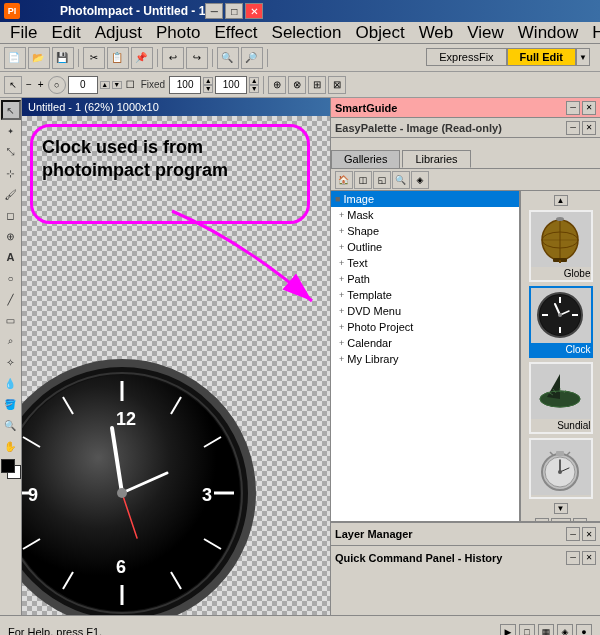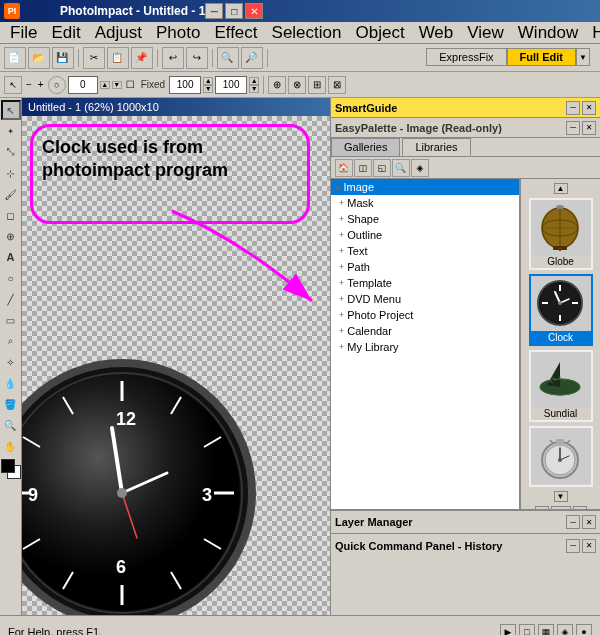--- a/index.html
+++ b/index.html
@@ -187,21 +187,21 @@
     .right-panel {
       width: 270px;
       background: #d4d0c8;
       border-left: 1px solid #888;
       display: flex;
       flex-direction: column;
     }
 
     
     .smartguide-bar {
-      background: #fde047;
+      background: #fca5a5;
       height: 20px;
       display: flex;
       align-items: center;
       padding: 0 4px;
       border-bottom: 1px solid #888;
       justify-content: space-between;
     }
     .sg-title { font-size: 11px; font-weight: bold; }
     .sg-btns { display: flex; gap: 2px; }
     .sg-btn { width: 14px; height: 14px; background: #d4d0c8; border: 1px solid #888; display: flex; align-items: center; justify-content: center; font-size: 8px; cursor: pointer; }
@@ -225,20 +225,21 @@
       border-bottom: 1px solid #888;
     }
     .tab {
       padding: 2px 12px;
       font-size: 11px;
       cursor: pointer;
       border: 1px solid #888;
       border-bottom: none;
       background: #c0c0c0;
       margin-right: 2px;
+      margin-top: 12px;
     }
     .tab.active {
       background: #d4d0c8;
       border-bottom: 1px solid #d4d0c8;
       z-index: 1;
     }
 
     
     .palette-toolbar {
       height: 22px;
@@ -305,21 +306,21 @@
       width: 60px;
       height: 55px;
       background: #ccc;
       display: flex;
       align-items: center;
       justify-content: center;
       overflow: hidden;
     }
     .thumb-label {
       font-size: 10px;
-      text-align: center;
+      text-align: right;
       padding: 1px 0;
       width: 100%;
       background: #d4d0c8;
     }
     .thumb.selected .thumb-label { background: #0078d7; color: white; }
     .scroll-btn {
       width: 14px; height: 14px; background: #d4d0c8; border: 1px solid #888;
       display: flex; align-items: center; justify-content: center; font-size: 8px; cursor: pointer;
     }
 

